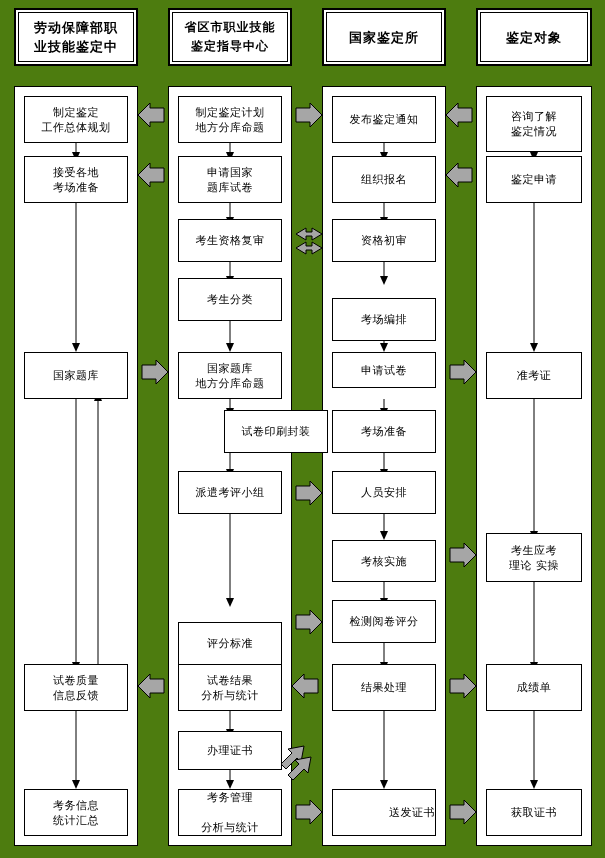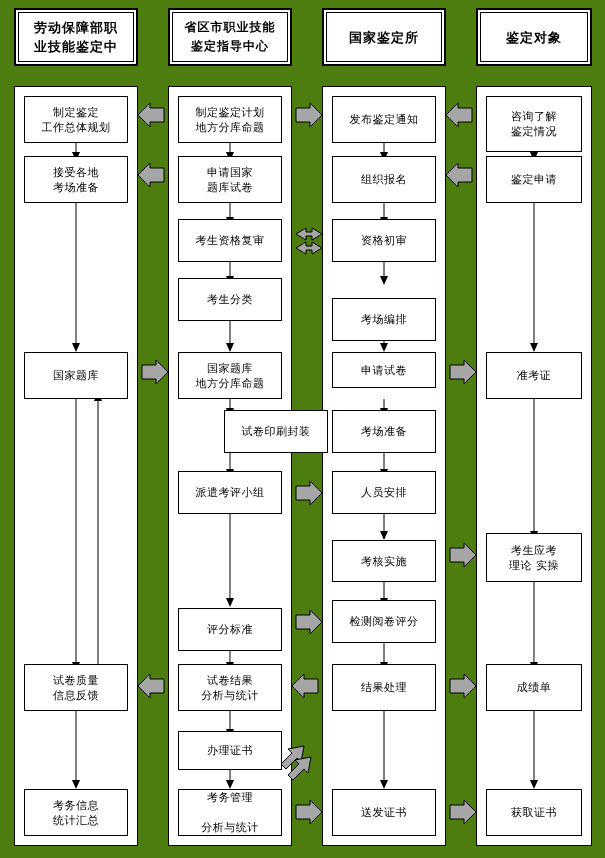--- a/index.html
+++ b/index.html
@@ -323,21 +323,21 @@
   </div>
 
   <div class="node" style="left:332px; top:540px; width:104px; height:42px;">
     <span class="line">考核实施</span>
   </div>
   <div class="node" style="left:486px; top:533px; width:96px; height:49px;">
     <span class="line">考生应考</span>
     <span class="line">理论   实操</span>
   </div>
 
-  <div class="node" style="left:178px; top:608px; width:104px; height:43px;">
+  <div class="node" style="left:178px; top:622px; width:104px; height:43px;">
     <span class="line">评分标准</span>
   </div>
   <div class="node" style="left:332px; top:600px; width:104px; height:43px;">
     <span class="line">检测阅卷评分</span>
   </div>
 
   <div class="node" style="left:24px; top:664px; width:104px; height:47px;">
     <span class="line">试卷质量</span>
     <span class="line">信息反馈</span>
   </div>
@@ -357,20 +357,20 @@
   </div>
 
   <div class="node" style="left:24px; top:789px; width:104px; height:47px;">
     <span class="line">考务信息</span>
     <span class="line">统计汇总</span>
   </div>
   <div class="node" style="left:178px; top:789px; width:104px; height:47px;justify-content:space-between;">
     <span class="line">考务管理</span>
     <span class="line">分析与统计</span>
   </div>
-  <div class="node" style="left:332px; top:789px; width:104px; height:47px;">
+  <div class="node" style="left:332px; top:789px; width:104px; height:47px;align-items:flex-end;">
     <span class="line">送发证书</span>
   </div>
   <div class="node" style="left:486px; top:789px; width:96px; height:47px;">
     <span class="line">获取证书</span>
   </div>
 
 </div>
 
 </body></html>

